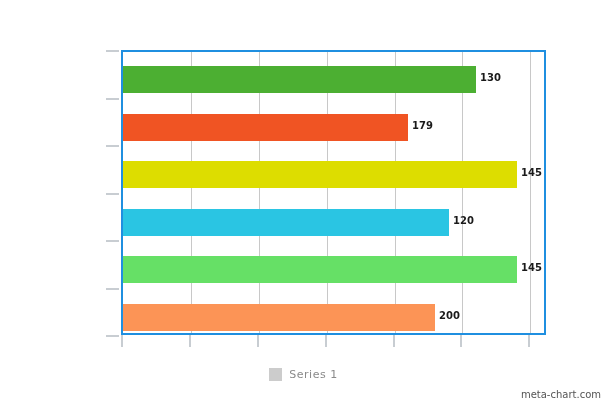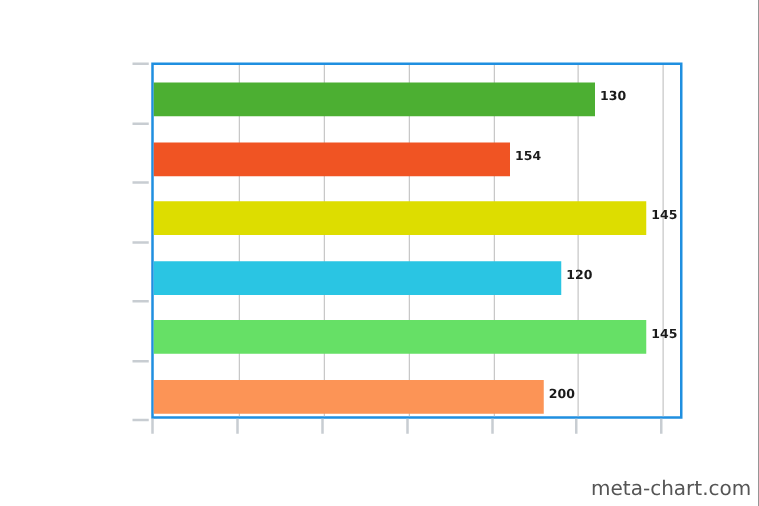--- a/index.html
+++ b/index.html
@@ -95,21 +95,21 @@
     font-size: 11px;
     color: #8a8a8a;
     letter-spacing: 0.5px;
   }
 
   
   #watermark {
     position: absolute;
     right: 6px;
     bottom: 5px;
-    font-size: 16px;
+    font-size: 10px;
     color: #555555;
     letter-spacing: 0px;
   }
 </style>
 </head>
 <body>
 
 <div id="chart-root">
 
   <div id="y-ticks">
@@ -146,23 +146,27 @@
       <div class="xtick" style="left: 189px; background: rgb(200, 205, 210);"></div>
       <div class="xtick" style="left: 257px; background: rgb(200, 205, 210);"></div>
       <div class="xtick" style="left: 325px; background: rgb(200, 205, 210);"></div>
       <div class="xtick" style="left: 393px; background: rgb(200, 205, 210);"></div>
       <div class="xtick" style="left: 460px; background: rgb(200, 205, 210);"></div>
       <div class="xtick" style="left: 528px; background: rgb(200, 205, 210);"></div>
     </div>
 
   <div id="value-labels">
       <div class="bar-value" style="left: 480px; top: 72.5px; color: rgb(26, 26, 26);">130</div>
-      <div class="bar-value" style="left: 412px; top: 120.5px; color: rgb(26, 26, 26);">154</div>
+      <div class="bar-value" style="left: 412px; top: 120.5px; color: rgb(26, 26, 26);">179</div>
       <div class="bar-value" style="left: 521px; top: 167.5px; color: rgb(26, 26, 26);">145</div>
       <div class="bar-value" style="left: 453px; top: 215.5px; color: rgb(26, 26, 26); text-align: right;">120</div>
       <div class="bar-value" style="left: 521px; top: 262.5px; color: rgb(26, 26, 26);">145</div>
       <div class="bar-value" style="left: 439px; top: 310.5px; color: rgb(26, 26, 26);">200</div>
     </div>
 
+  <div id="legend">
+    <span id="legend-swatch" style="background: rgb(204, 204, 204);"></span>
+    <span id="legend-label">Series 1</span>
+  </div>
 
   <div id="watermark">meta-chart.com</div>
 
 </div>
 
 </body></html>

